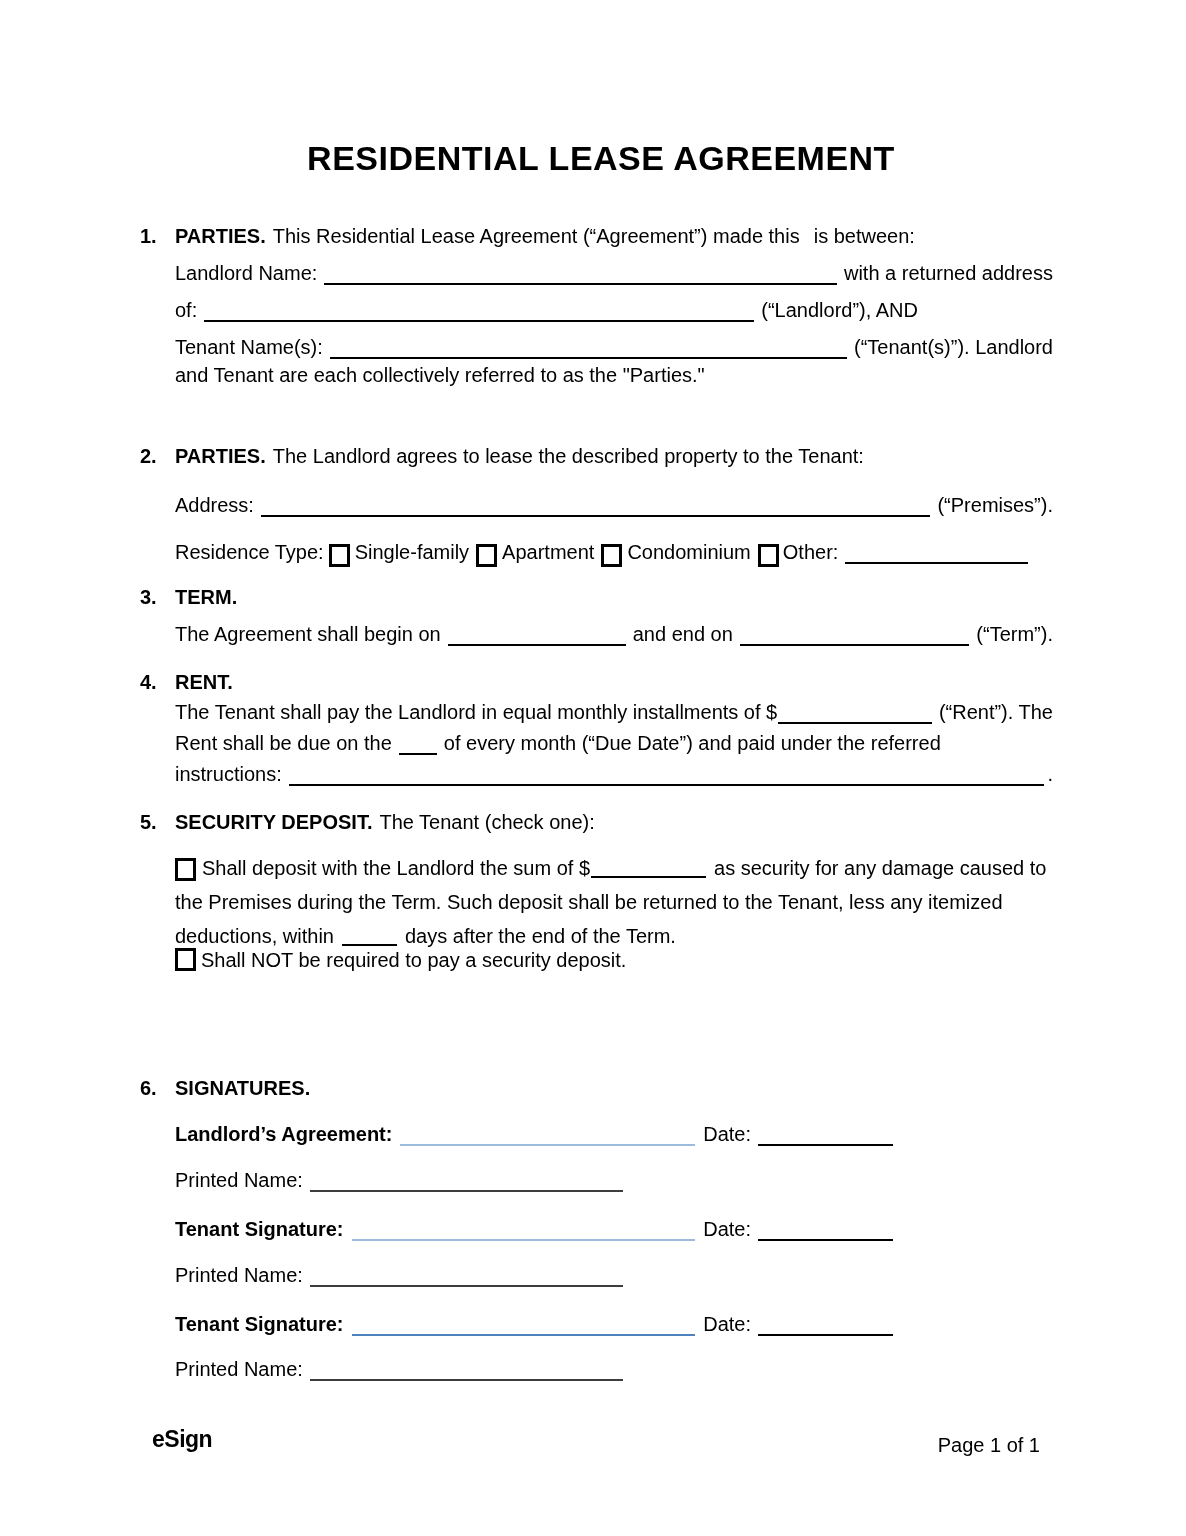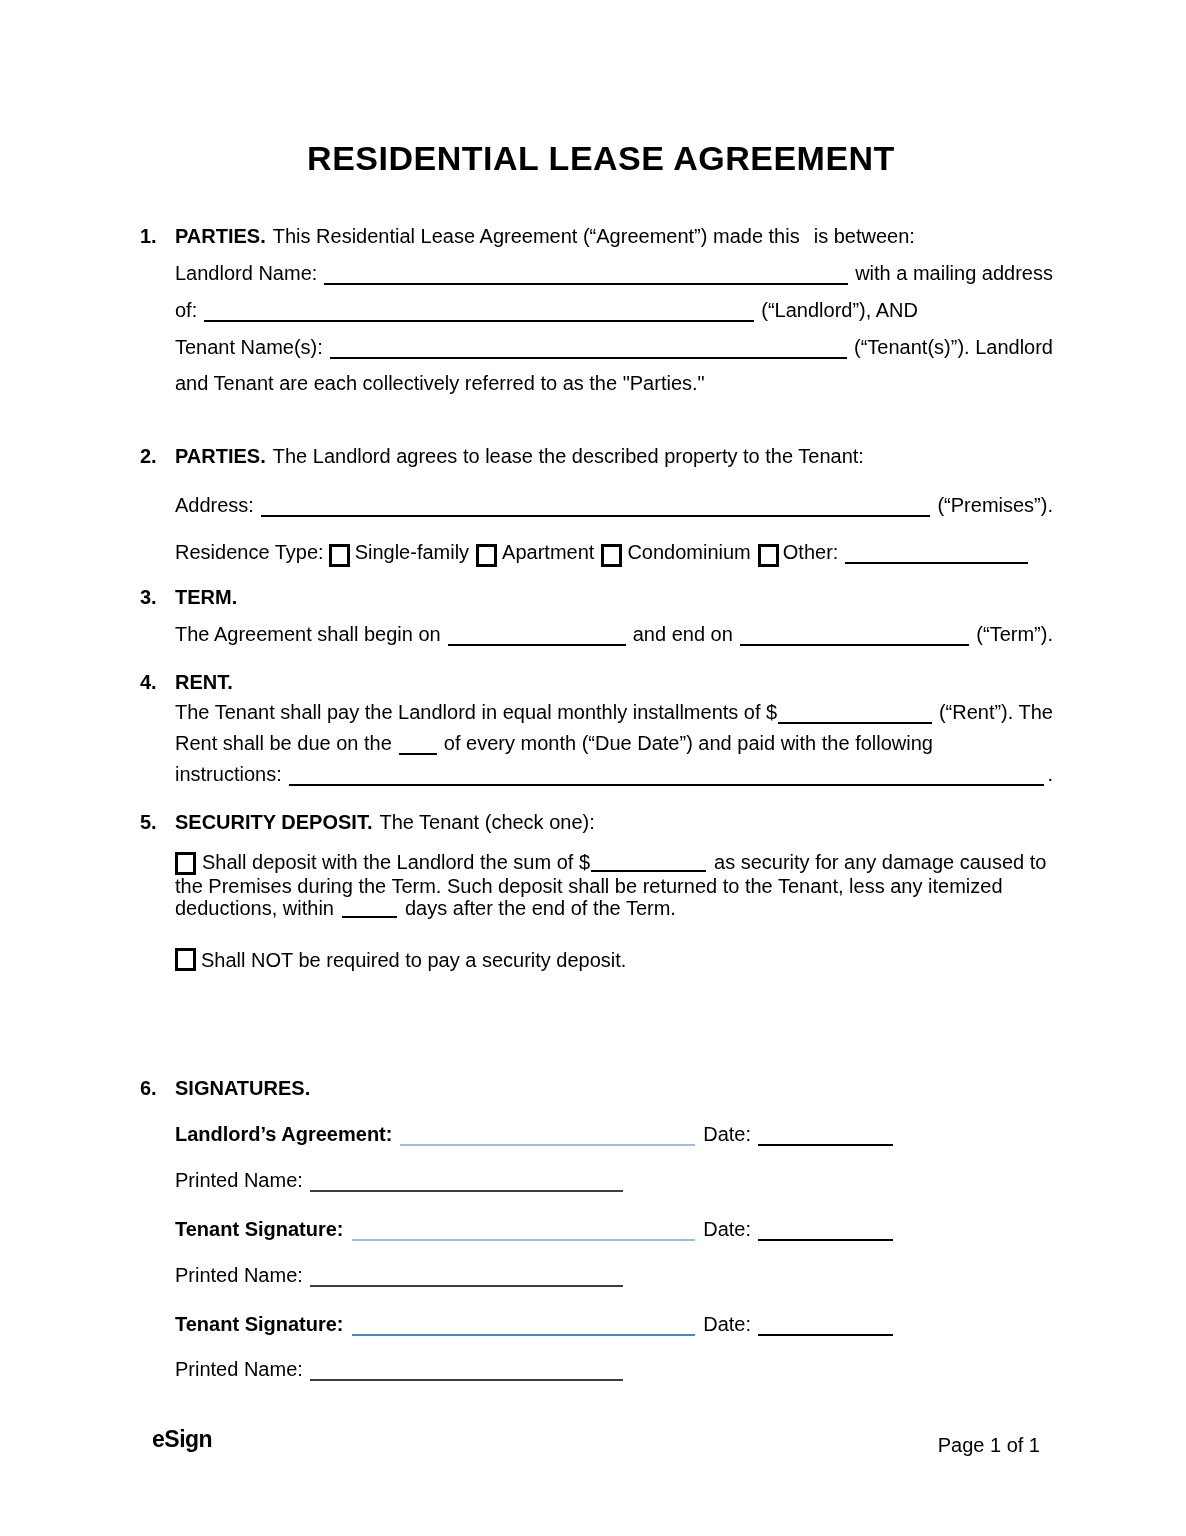--- a/index.html
+++ b/index.html
@@ -39,21 +39,21 @@
   .cb {
     flex:0 0 auto; display:inline-block; width:15px; height:17px;
     border:3px solid #000; background:#fff; transform:translateY(3px);
     margin:0 5px 0 7px;
   }
   .cb-inline {
     display:inline-block; width:15px; height:17px; border:3px solid #000;
     background:#fff; vertical-align:-6px; margin-right:6px;
   }
   .para {
-    position:absolute; left:175px; width:878px; line-height:22px;
+    position:absolute; left:175px; width:878px; line-height:34px;
   }
   .brand {
     position:absolute; left:152px; top:1426px; font-size:23px;
     font-weight:700; letter-spacing:-0.5px;
   }
   .pageno { position:absolute; right:146px; top:1434px; }
 </style>
 </head>
 <body>
 
@@ -64,33 +64,33 @@
   <div class="row numbered" style="top:224px">
     <span class="num">1.</span>
     <span class="hd">PARTIES.</span>
     <span>This Residential Lease Agreement (“Agreement”) made this</span>
     <span class="bl fill"></span>
     <span>is between:</span>
   </div>
   <div class="row" style="top:261px">
     <span>Landlord Name:</span>
     <span class="fill"></span>
-    <span>with a mailing address</span>
+    <span>with a returned address</span>
   </div>
   <div class="row" style="top:298px">
     <span>of:</span>
     <span class="bl w550"></span>
     <span>(“Landlord”), AND</span>
   </div>
   <div class="row" style="top:335px">
     <span>Tenant Name(s):</span>
     <span class="fill"></span>
     <span>(“Tenant(s)”). Landlord</span>
   </div>
-  <div class="row" style="top:371px">
+  <div class="row" style="top:363px">
     <span>and Tenant are each collectively referred to as the "Parties."</span>
   </div>
 
   <div class="row numbered" style="top:444px">
     <span class="num">2.</span>
     <span class="hd">PARTIES.</span>
     <span>The Landlord agrees to lease the described property to the Tenant:</span>
   </div>
   <div class="row" style="top:493px">
     <span>Address:</span>
@@ -127,21 +127,21 @@
     <span class="hd">RENT.</span>
   </div>
   <div class="row" style="top:700px">
     <span>The Tenant shall pay the Landlord in equal monthly installments of $</span>
     <span class="fill tight-left"></span>
     <span>(“Rent”). The</span>
   </div>
   <div class="row" style="top:731px">
     <span>Rent shall be due on the</span>
     <span class="bl w38"></span>
-    <span>of every month (“Due Date”) and paid with the following</span>
+    <span>of every month (“Due Date”) and paid under the referred</span>
   </div>
   <div class="row" style="top:762px">
     <span>instructions:</span>
     <span class="fill" style="margin-right:3px"></span>
     <span>.</span>
   </div>
 
   <div class="row numbered" style="top:810px">
     <span class="num">5.</span>
     <span class="hd">SECURITY DEPOSIT.</span>

